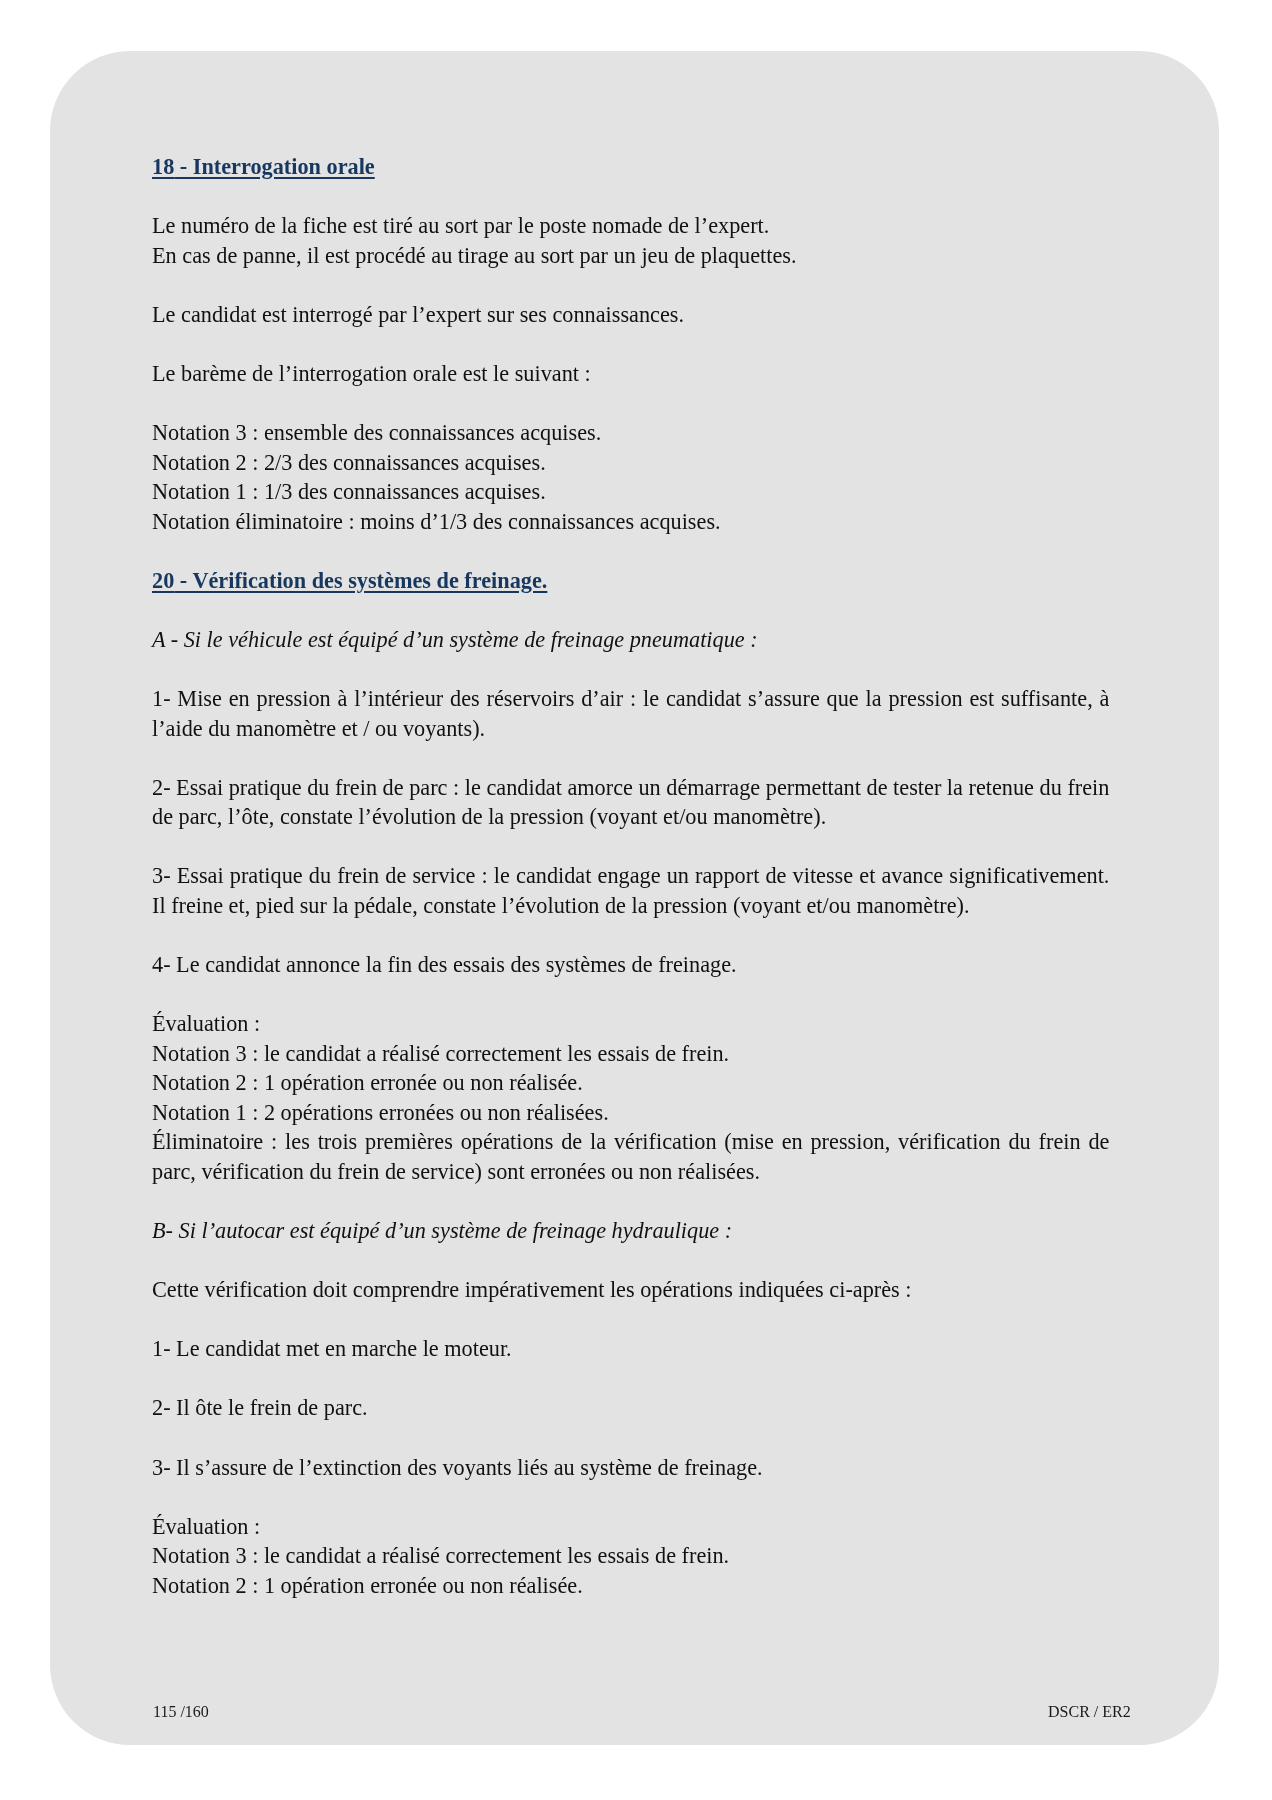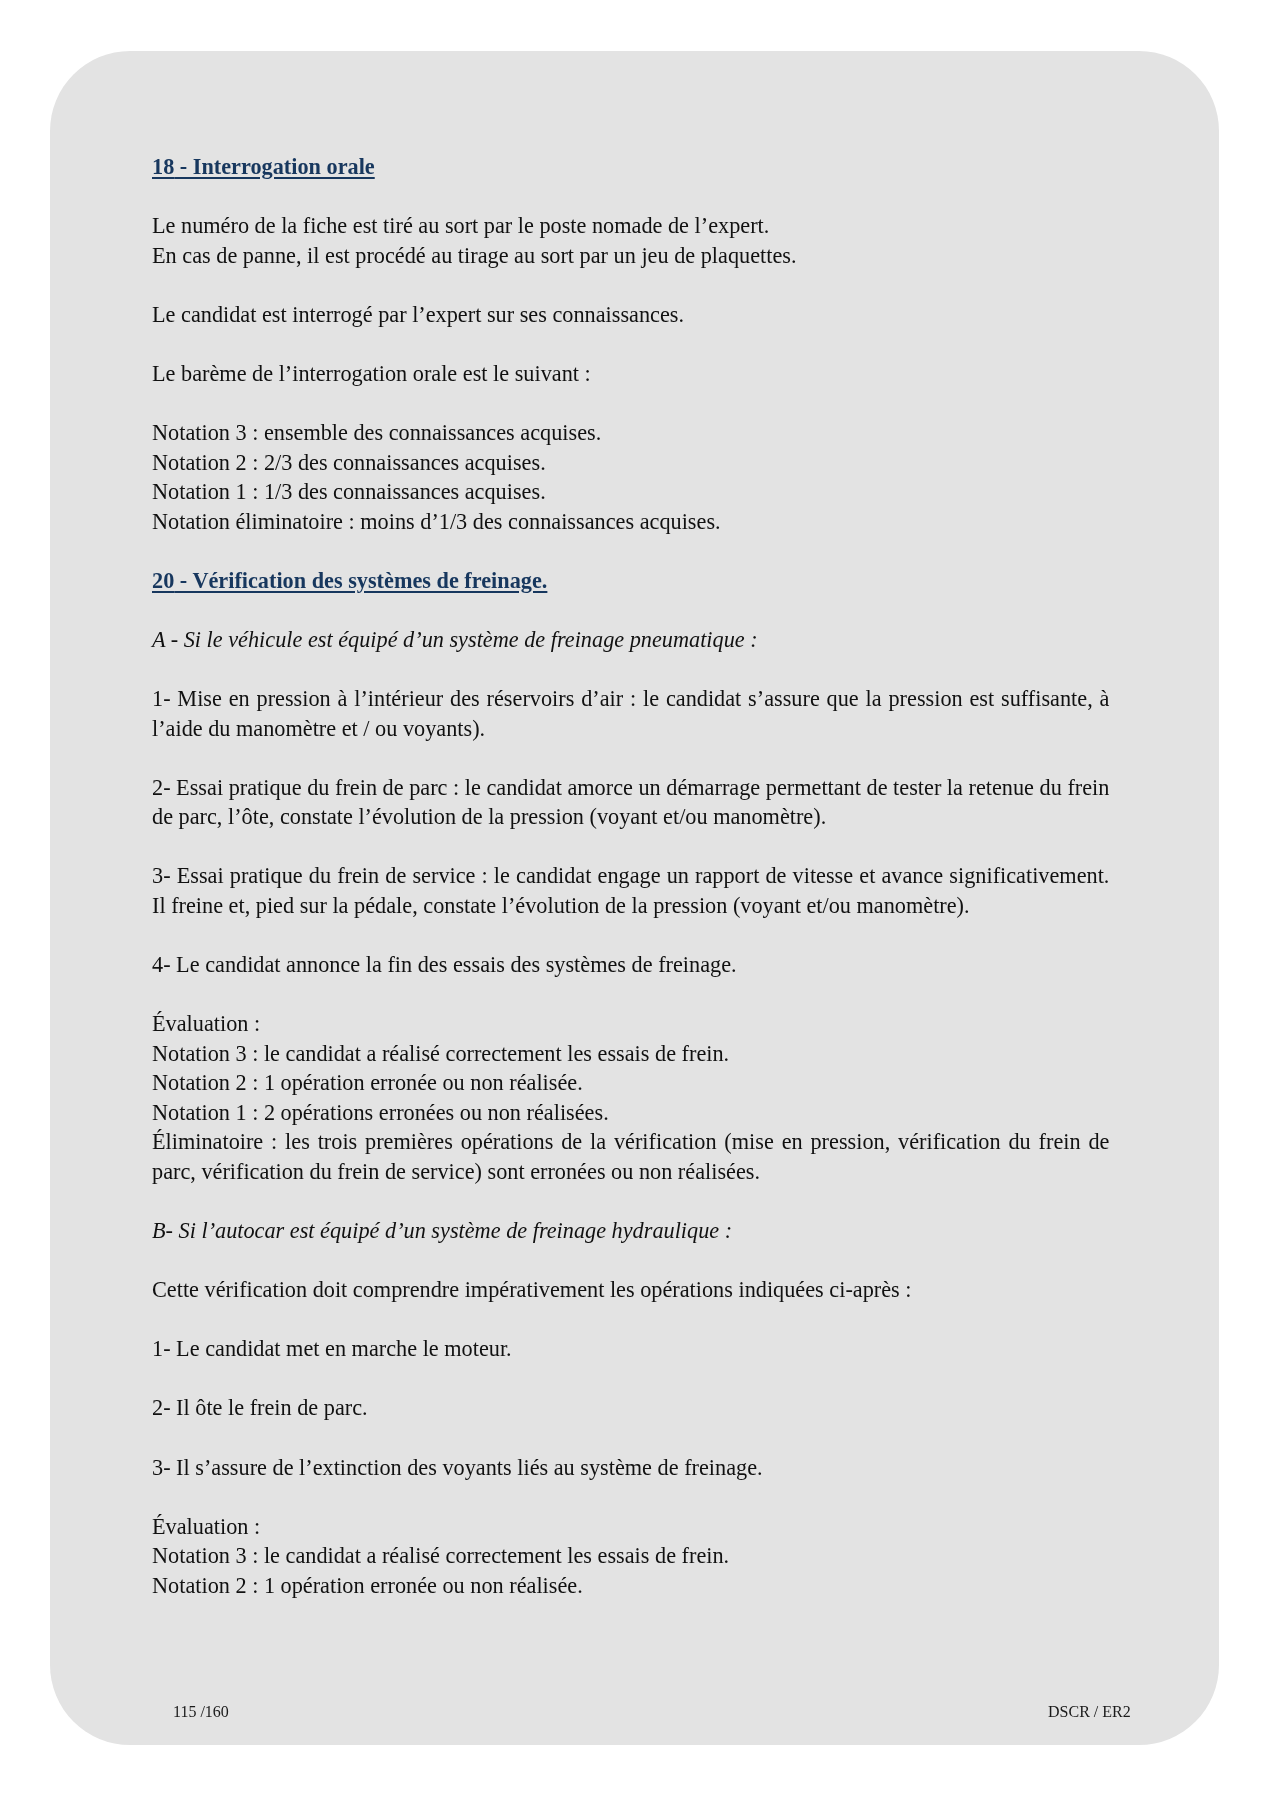--- a/index.html
+++ b/index.html
@@ -63,21 +63,21 @@
     .italic {
       font-style: italic;
     }
     .footer {
       position: absolute;
       top: 1702px;
       font-size: 16px;
       line-height: 20px;
       color: #1a1a1a;
     }
-    .footer-left { left: 153px; margin-left: 20px; }
+    .footer-left { left: 153px; }
     .footer-right { left: 1048px; }
   </style>
 </head>
 <body>
 
 <div class="page-box"></div>
 
 <div class="content">
 
   <div class="line heading">

